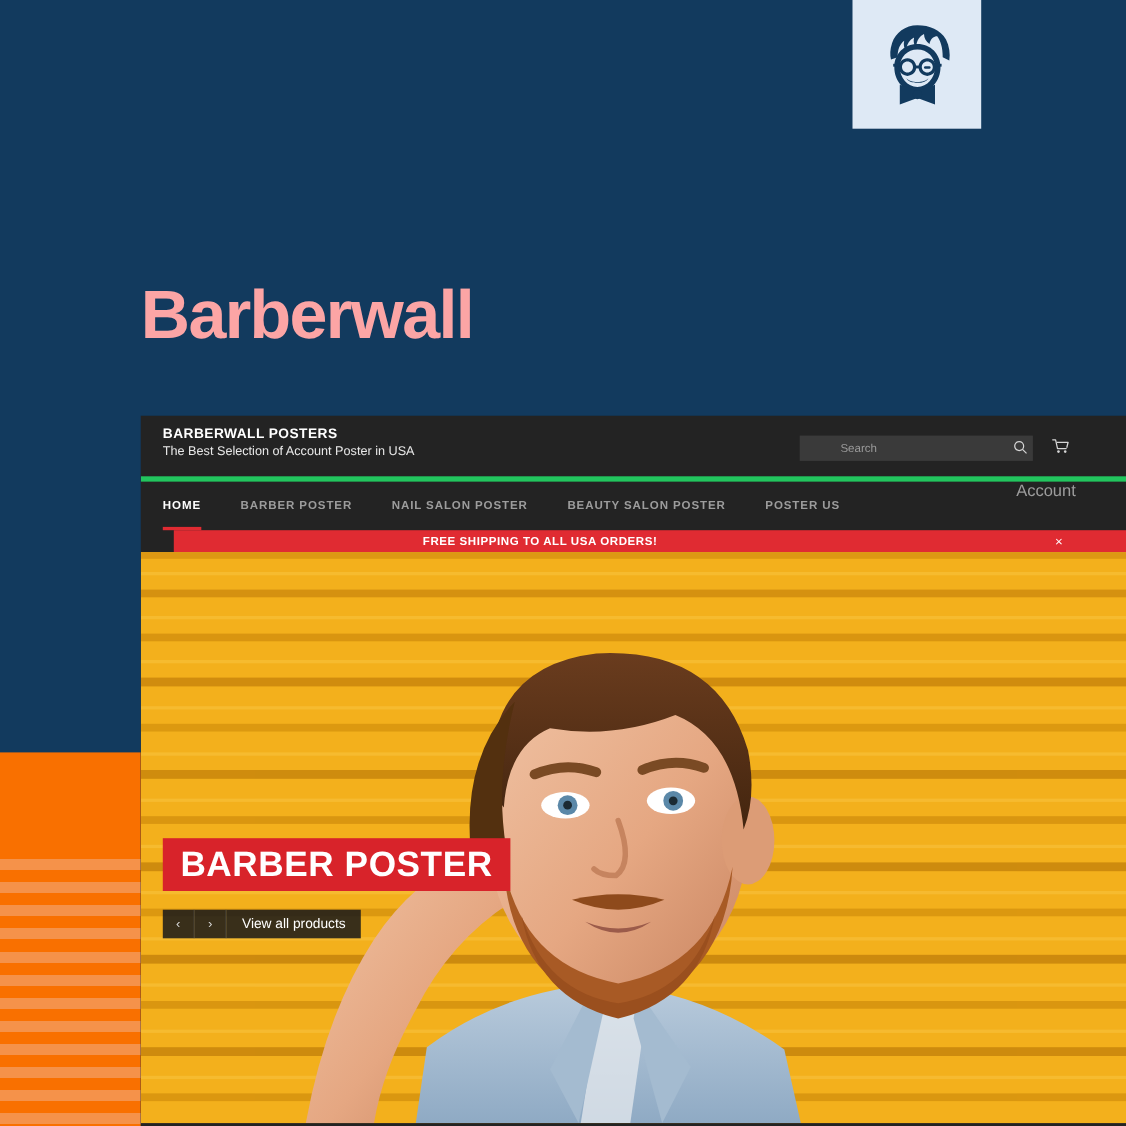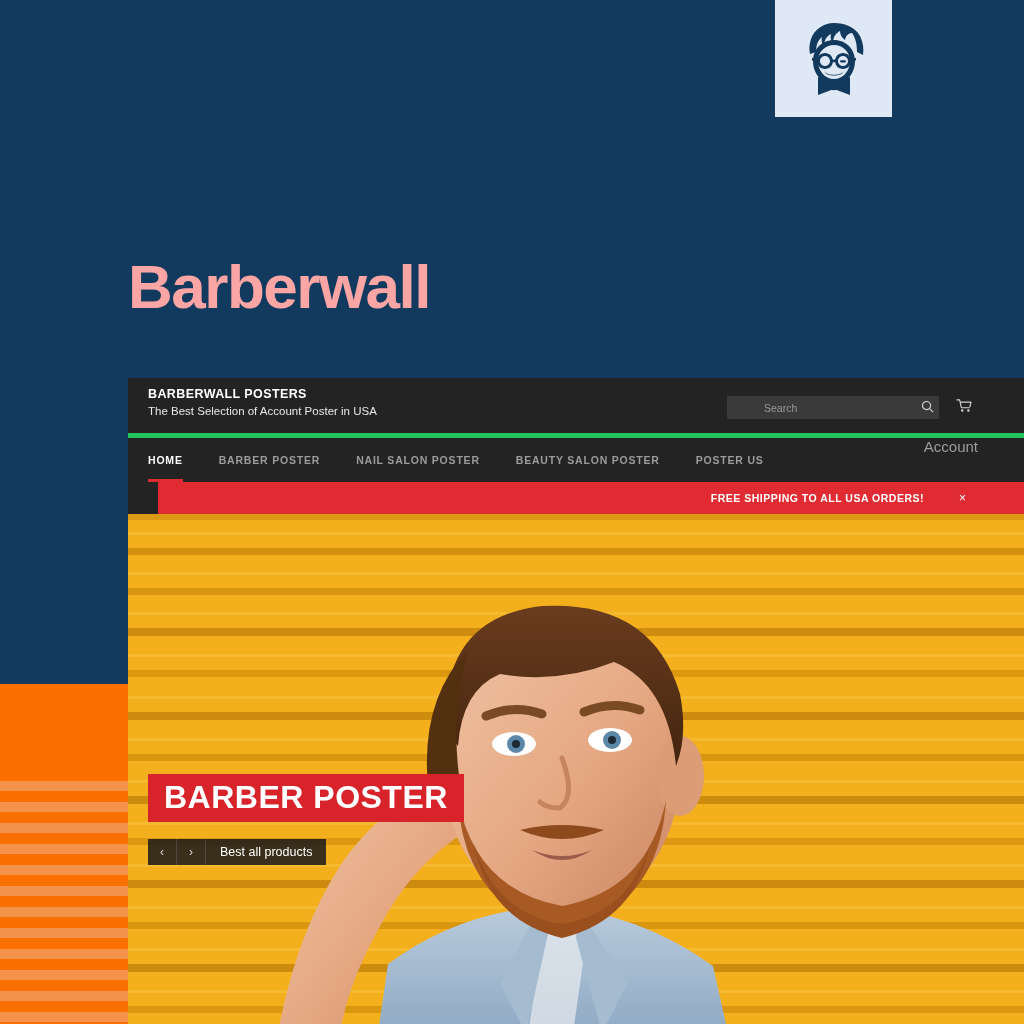--- a/index.html
+++ b/index.html
@@ -175,25 +175,25 @@
     right: 46px;
     color: #9c9c9c;
     font-size: 15px;
     cursor: pointer;
     text-decoration: none;
   }
 
   
   .announce-bar {
     position: relative;
-    height: 32px;
+    height: 20px;
     background: #E02B32;
     display: flex;
     align-items: center;
-    justify-content: flex-end;
+    justify-content: center;
     margin-left: 30px;
   }
   .announce-text {
     color: #ffffff;
     font-size: 10.5px;
     font-weight: bold;
     letter-spacing: 0.5px;
     transform: translateX(-100px);
   }
   .announce-close {
@@ -430,19 +430,19 @@
         <path d="M300 272 Q292 186 340 136 Q322 206 332 268 Z" fill="#53300F"></path>
       </svg>
 
       <div class="hero-caption">
         <span class="hero-caption-text">BARBER POSTER</span>
       </div>
 
       <div class="hero-controls">
         <button class="hero-arrow">‹</button>
         <button class="hero-arrow">›</button>
-        <button class="hero-cta">Best all products</button>
+        <button class="hero-cta">View all products</button>
       </div>
 
     </div>
 
   </div>
 </div>
 
 </body></html>

